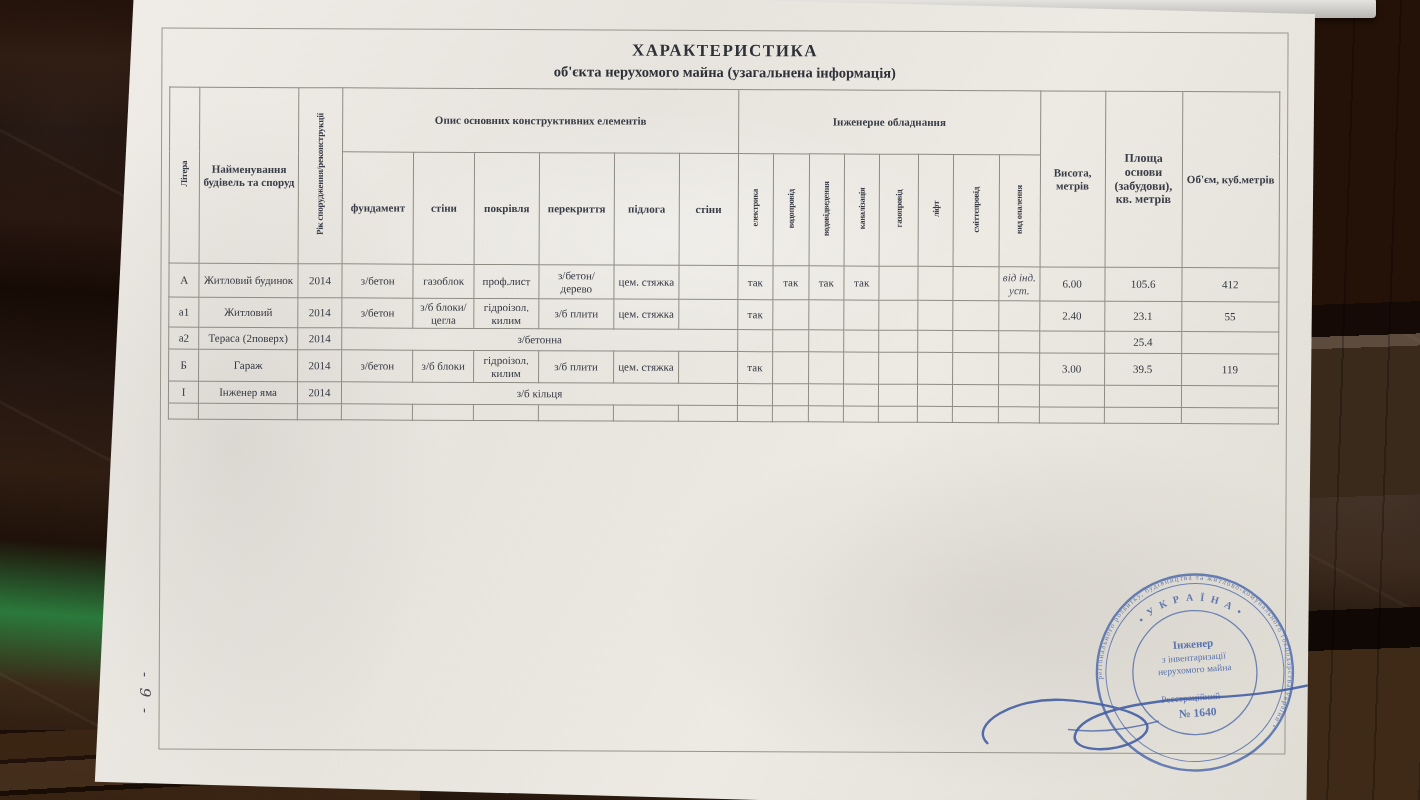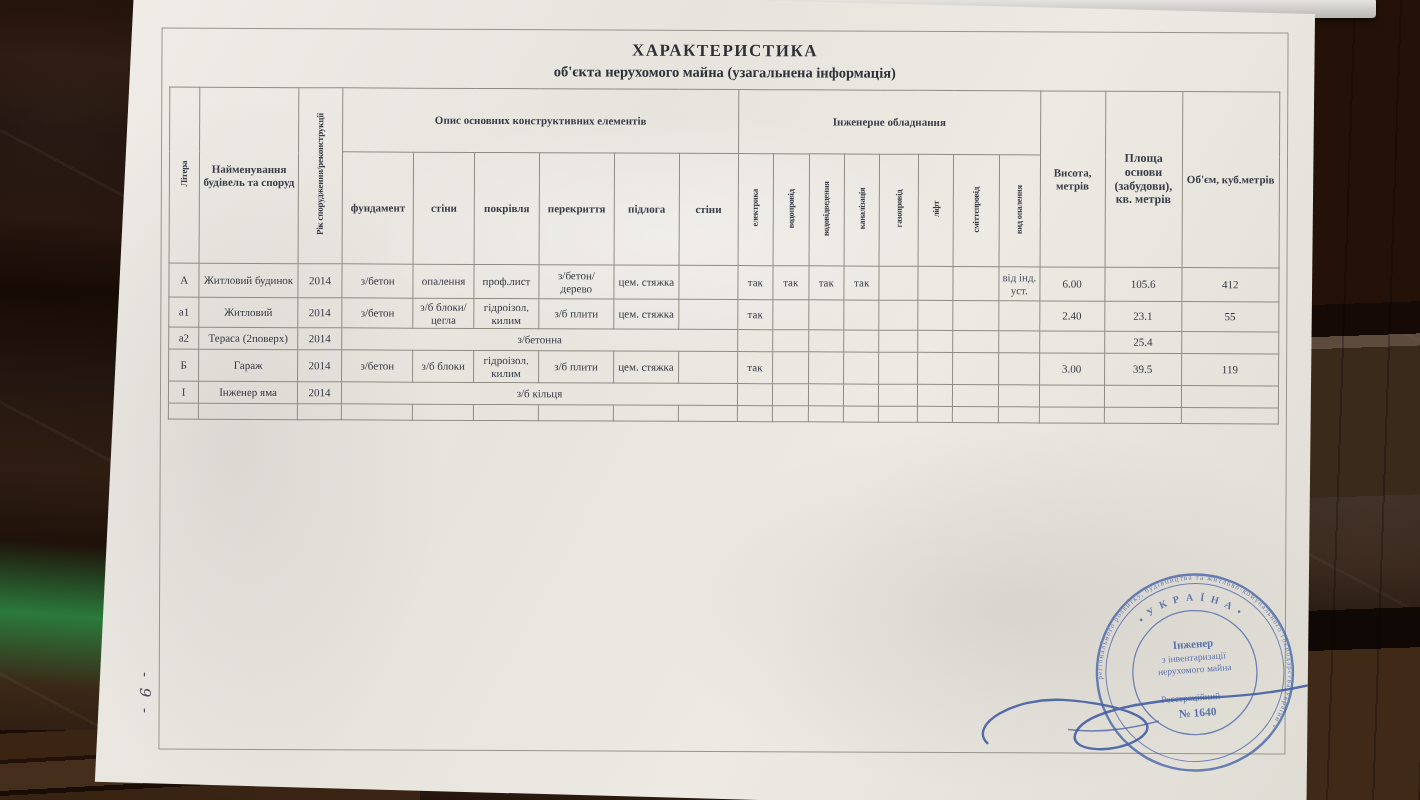--- a/index.html
+++ b/index.html
@@ -74,21 +74,21 @@
     font-size:11px; line-height:1.15; overflow:hidden;
   }
   table.doc th{ font-weight:700; color:#383c46;}
   .vtext{
     writing-mode:vertical-rl; transform:rotate(180deg);
     display:inline-block; white-space:normal; line-height:1.1;
     font-size:9px; letter-spacing:-.2px; max-height:168px;
   }
   .vtext-sm{ font-size:8.5px; letter-spacing:-.3px; max-height:104px;}
   tr.h1{height:64px;} tr.h2{height:112px;}
-  td.ital{ font-size:8.5px; color:#4a4e58;}
+  td.ital{ font-style:italic; font-size:8.5px; color:#4a4e58;}
   td.small{ font-size:10px;}
   td.year{ font-size:11.5px;}
   
   .stamp{
     position:absolute; left:860px; top:570px; width:430px; height:240px;
     transform:rotate(-4deg); opacity:.88;
   }
   
   .pagenum{
     position:absolute; left:38px; top:700px;
@@ -163,21 +163,21 @@
             <th><span class="vtext vtext-sm">сміттєпровід</span></th>
             <th><span class="vtext vtext-sm">вид опалення</span></th>
           </tr>
         </thead>
         <tbody>
             <tr style="height: 34px;">
               <td>А</td>
               <td>Житловий будинок</td>
               <td class="year">2014</td>
               <td>з/бетон</td>
-              <td>опалення</td>
+              <td>газоблок</td>
               <td>проф.лист</td>
               <td>з/бетон/ дерево</td>
               <td>цем. стяжка</td>
               <td></td>
               <td>так</td>
               <td>так</td>
               <td>так</td>
               <td>так</td>
               <td></td>
               <td></td>

